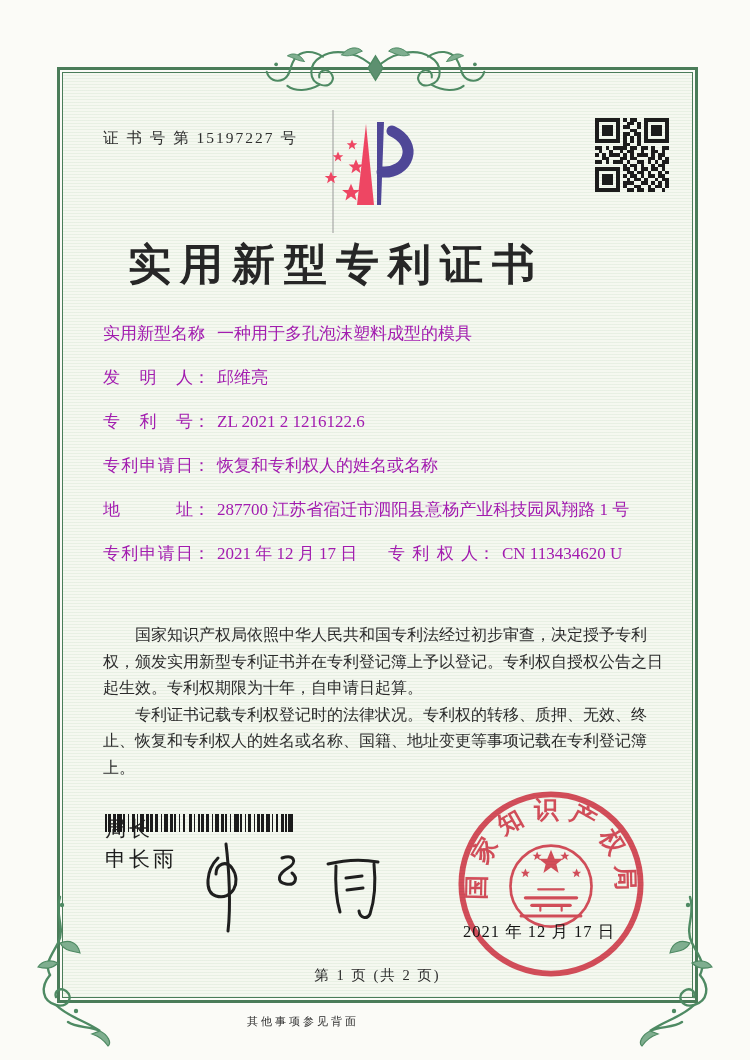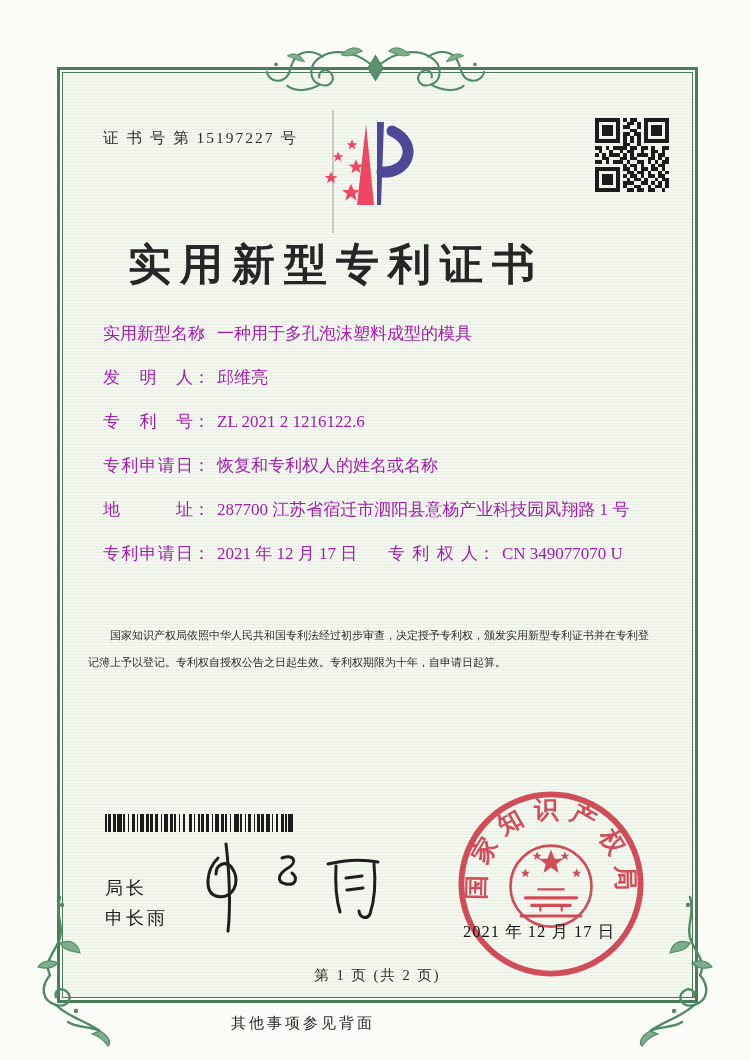--- a/index.html
+++ b/index.html
@@ -25,37 +25,37 @@
     font-size:43px;font-weight:700;letter-spacing:9px;color:#262626;z-index:1;}
   
   .fields{position:absolute;left:103px;top:322px;width:560px;z-index:1;}
   .row{position:relative;height:20px;margin-bottom:24px;font-size:17px;
     white-space:nowrap;color:#a21caf;}
   .lbl{display:inline-block;width:90px;text-align:justify;text-align-last:justify;
     vertical-align:top;}
   .val{margin-left:7px;}
   .pair2{position:absolute;left:285px;top:0;}
   
-  .legal{position:absolute;left:88px;top:622px;width:564px;z-index:1;
-    font-size:11px;line-height:26.5px;color:#2b2b2b;}
+  .legal{position:absolute;left:103px;top:622px;width:564px;z-index:1;
+    font-size:16px;line-height:26.5px;color:#2b2b2b;}
   .legal p{margin:0;text-indent:2em;}
   
   .barcode{position:absolute;left:105px;top:814px;width:188px;height:18px;
     z-index:1;white-space:nowrap;overflow:hidden;}
-  .officer{position:absolute;left:105px;top:873px;z-index:1;font-size:18px;
+  .officer{position:absolute;left:105px;top:814px;z-index:1;font-size:21px;
     line-height:30px;letter-spacing:3px;color:#1d1d1d;}
   .signature{position:absolute;left:190px;top:840px;z-index:2;}
   .seal{position:absolute;left:455px;top:788px;width:192px;height:192px;z-index:3;
     opacity:.88;mix-blend-mode:multiply;}
   .seal-date{position:absolute;left:463px;top:921px;z-index:4;font-size:16.5px;
     letter-spacing:1px;color:#141414;white-space:nowrap;}
   .page-indicator{position:absolute;left:57px;top:966px;width:641px;
     text-align:center;font-size:14.5px;letter-spacing:2px;z-index:1;color:#2b2b2b;}
   .back-note{position:absolute;left:0;top:1014px;width:606px;text-align:center;
-    font-size:15px;letter-spacing:3px;color:#2b2b2b;z-index:1;}
+    font-size:11px;letter-spacing:3px;color:#2b2b2b;z-index:1;}
   .flagpole{stroke:#9a9a9a;stroke-width:1;}
 </style>
 </head>
 <body>
 
 <div class="frame">
   <div class="frame-inner"></div>
 </div>
 
 <svg class="ornament" style="left:263px;top:42px;" width="225" height="52" viewBox="0 0 240 52">
@@ -379,27 +379,28 @@
   </div>
   <div class="row">
     <span class="lbl">专利申请日</span><span>：</span><span class="val">恢复和专利权人的姓名或名称</span>
   </div>
   <div class="row">
     <span class="lbl">地址</span><span>：</span><span class="val">287700 江苏省宿迁市泗阳县意杨产业科技园凤翔路 1 号</span>
   </div>
   <div class="row">
     <span class="lbl">专利申请日</span><span>：</span><span class="val">2021 年 12 月 17 日</span>
     <span class="pair2">
-      <span class="lbl">专利权人</span><span>：</span><span class="val">CN 349077070 U</span>
+      <span class="lbl">专利权人</span><span>：</span><span class="val">CN 113434620 U</span>
     </span>
   </div>
 </div>
 
 <div class="legal">
   <p>国家知识产权局依照中华人民共和国专利法经过初步审查，决定授予专利权，颁发实用新型专利证书并在专利登记簿上予以登记。专利权自授权公告之日起生效。专利权期限为十年，自申请日起算。</p>
+  <p>专利证书记载专利权登记时的法律状况。专利权的转移、质押、无效、终止、恢复和专利权人的姓名或名称、国籍、地址变更等事项记载在专利登记簿上。</p>
 </div>
 
 <div class="barcode"><span style="display: inline-block; height: 100%; width: 1.5px; background: rgb(27, 27, 27);"></span><span style="display: inline-block; height: 100%; width: 1.5px; background: transparent;"></span><span style="display: inline-block; height: 100%; width: 3px; background: rgb(27, 27, 27);"></span><span style="display: inline-block; height: 100%; width: 1.5px; background: transparent;"></span><span style="display: inline-block; height: 100%; width: 3px; background: rgb(27, 27, 27);"></span><span style="display: inline-block; height: 100%; width: 1.5px; background: transparent;"></span><span style="display: inline-block; height: 100%; width: 4.5px; background: rgb(27, 27, 27);"></span><span style="display: inline-block; height: 100%; width: 1.5px; background: transparent;"></span><span style="display: inline-block; height: 100%; width: 1.5px; background: rgb(27, 27, 27);"></span><span style="display: inline-block; height: 100%; width: 3px; background: transparent;"></span><span style="display: inline-block; height: 100%; width: 1.5px; background: rgb(27, 27, 27);"></span><span style="display: inline-block; height: 100%; width: 3px; background: transparent;"></span><span style="display: inline-block; height: 100%; width: 3px; background: rgb(27, 27, 27);"></span><span style="display: inline-block; height: 100%; width: 1.5px; background: transparent;"></span><span style="display: inline-block; height: 100%; width: 1.5px; background: rgb(27, 27, 27);"></span><span style="display: inline-block; height: 100%; width: 1.5px; background: transparent;"></span><span style="display: inline-block; height: 100%; width: 4.5px; background: rgb(27, 27, 27);"></span><span style="display: inline-block; height: 100%; width: 1.5px; background: transparent;"></span><span style="display: inline-block; height: 100%; width: 3px; background: rgb(27, 27, 27);"></span><span style="display: inline-block; height: 100%; width: 1.5px; background: transparent;"></span><span style="display: inline-block; height: 100%; width: 3px; background: rgb(27, 27, 27);"></span><span style="display: inline-block; height: 100%; width: 1.5px; background: transparent;"></span><span style="display: inline-block; height: 100%; width: 3px; background: rgb(27, 27, 27);"></span><span style="display: inline-block; height: 100%; width: 3px; background: transparent;"></span><span style="display: inline-block; height: 100%; width: 1.5px; background: rgb(27, 27, 27);"></span><span style="display: inline-block; height: 100%; width: 1.5px; background: transparent;"></span><span style="display: inline-block; height: 100%; width: 4.5px; background: rgb(27, 27, 27);"></span><span style="display: inline-block; height: 100%; width: 1.5px; background: transparent;"></span><span style="display: inline-block; height: 100%; width: 3px; background: rgb(27, 27, 27);"></span><span style="display: inline-block; height: 100%; width: 1.5px; background: transparent;"></span><span style="display: inline-block; height: 100%; width: 1.5px; background: rgb(27, 27, 27);"></span><span style="display: inline-block; height: 100%; width: 3px; background: transparent;"></span><span style="display: inline-block; height: 100%; width: 1.5px; background: rgb(27, 27, 27);"></span><span style="display: inline-block; height: 100%; width: 3px; background: transparent;"></span><span style="display: inline-block; height: 100%; width: 1.5px; background: rgb(27, 27, 27);"></span><span style="display: inline-block; height: 100%; width: 4.5px; background: transparent;"></span><span style="display: inline-block; height: 100%; width: 3px; background: rgb(27, 27, 27);"></span><span style="display: inline-block; height: 100%; width: 1.5px; background: transparent;"></span><span style="display: inline-block; height: 100%; width: 1.5px; background: rgb(27, 27, 27);"></span><span style="display: inline-block; height: 100%; width: 3px; background: transparent;"></span><span style="display: inline-block; height: 100%; width: 1.5px; background: rgb(27, 27, 27);"></span><span style="display: inline-block; height: 100%; width: 1.5px; background: transparent;"></span><span style="display: inline-block; height: 100%; width: 3px; background: rgb(27, 27, 27);"></span><span style="display: inline-block; height: 100%; width: 1.5px; background: transparent;"></span><span style="display: inline-block; height: 100%; width: 3px; background: rgb(27, 27, 27);"></span><span style="display: inline-block; height: 100%; width: 3px; background: transparent;"></span><span style="display: inline-block; height: 100%; width: 1.5px; background: rgb(27, 27, 27);"></span><span style="display: inline-block; height: 100%; width: 1.5px; background: transparent;"></span><span style="display: inline-block; height: 100%; width: 4.5px; background: rgb(27, 27, 27);"></span><span style="display: inline-block; height: 100%; width: 1.5px; background: transparent;"></span><span style="display: inline-block; height: 100%; width: 3px; background: rgb(27, 27, 27);"></span><span style="display: inline-block; height: 100%; width: 1.5px; background: transparent;"></span><span style="display: inline-block; height: 100%; width: 1.5px; background: rgb(27, 27, 27);"></span><span style="display: inline-block; height: 100%; width: 3px; background: transparent;"></span><span style="display: inline-block; height: 100%; width: 1.5px; background: rgb(27, 27, 27);"></span><span style="display: inline-block; height: 100%; width: 3px; background: transparent;"></span><span style="display: inline-block; height: 100%; width: 4.5px; background: rgb(27, 27, 27);"></span><span style="display: inline-block; height: 100%; width: 1.5px; background: transparent;"></span><span style="display: inline-block; height: 100%; width: 1.5px; background: rgb(27, 27, 27);"></span><span style="display: inline-block; height: 100%; width: 3px; background: transparent;"></span><span style="display: inline-block; height: 100%; width: 1.5px; background: rgb(27, 27, 27);"></span><span style="display: inline-block; height: 100%; width: 1.5px; background: transparent;"></span><span style="display: inline-block; height: 100%; width: 3px; background: rgb(27, 27, 27);"></span><span style="display: inline-block; height: 100%; width: 3px; background: transparent;"></span><span style="display: inline-block; height: 100%; width: 1.5px; background: rgb(27, 27, 27);"></span><span style="display: inline-block; height: 100%; width: 1.5px; background: transparent;"></span><span style="display: inline-block; height: 100%; width: 3px; background: rgb(27, 27, 27);"></span><span style="display: inline-block; height: 100%; width: 1.5px; background: transparent;"></span><span style="display: inline-block; height: 100%; width: 3px; background: rgb(27, 27, 27);"></span><span style="display: inline-block; height: 100%; width: 1.5px; background: transparent;"></span><span style="display: inline-block; height: 100%; width: 4.5px; background: rgb(27, 27, 27);"></span><span style="display: inline-block; height: 100%; width: 1.5px; background: transparent;"></span><span style="display: inline-block; height: 100%; width: 1.5px; background: rgb(27, 27, 27);"></span><span style="display: inline-block; height: 100%; width: 3px; background: transparent;"></span><span style="display: inline-block; height: 100%; width: 1.5px; background: rgb(27, 27, 27);"></span><span style="display: inline-block; height: 100%; width: 3px; background: transparent;"></span><span style="display: inline-block; height: 100%; width: 3px; background: rgb(27, 27, 27);"></span><span style="display: inline-block; height: 100%; width: 1.5px; background: transparent;"></span><span style="display: inline-block; height: 100%; width: 1.5px; background: rgb(27, 27, 27);"></span><span style="display: inline-block; height: 100%; width: 1.5px; background: transparent;"></span><span style="display: inline-block; height: 100%; width: 4.5px; background: rgb(27, 27, 27);"></span></div>
 
 <div class="officer">
   <div>局长</div>
   <div>申长雨</div>
 </div>
 
 <svg class="signature" width="210" height="95" viewBox="0 0 210 95">

